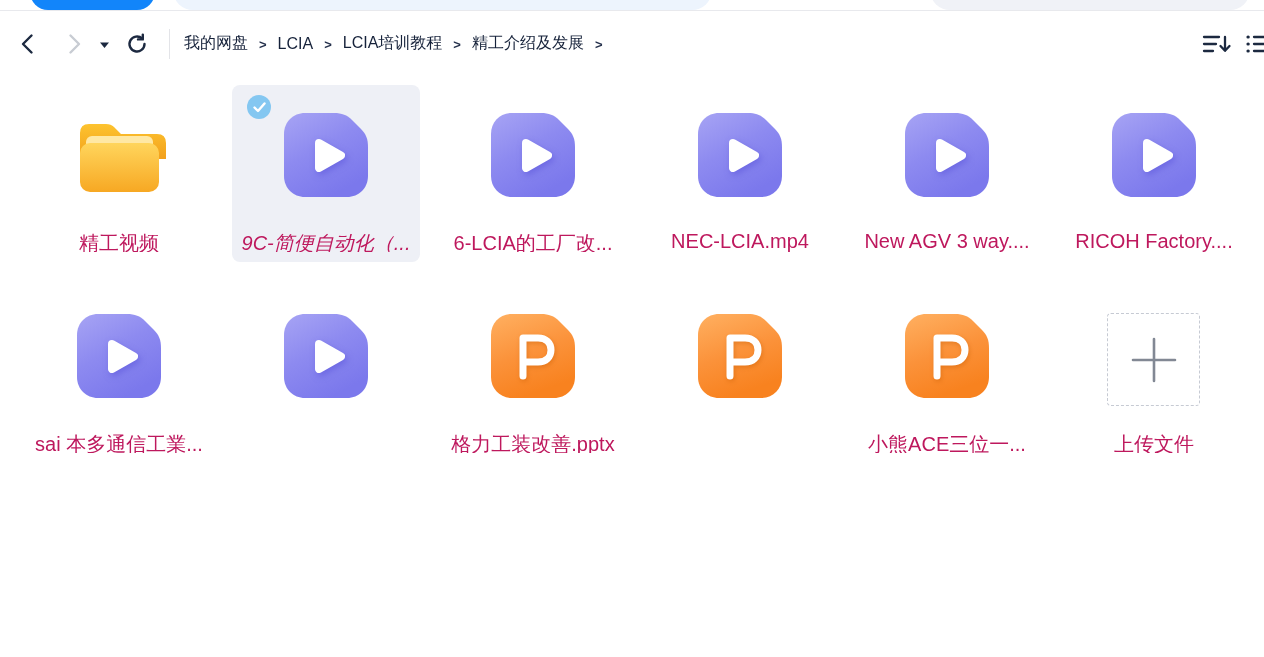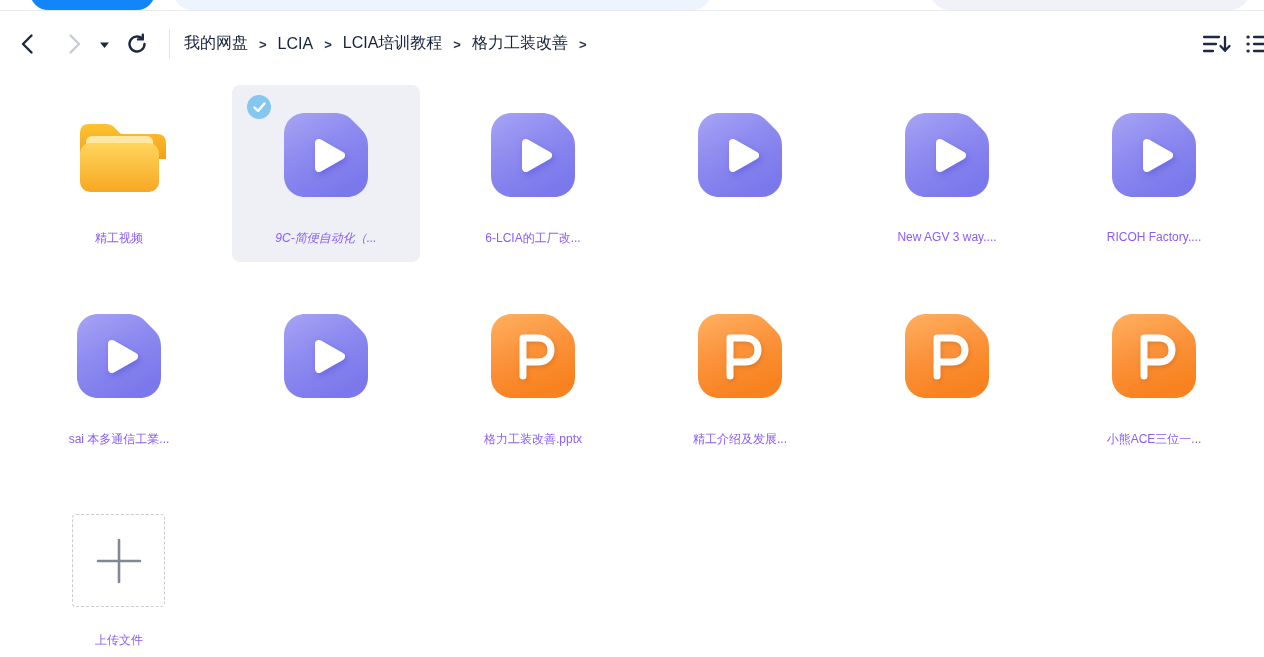--- a/index.html
+++ b/index.html
@@ -38,21 +38,21 @@
   .nav-list{left:1246px;top:21px;width:26px;height:22px;}
 
   
   .grid{position:absolute;top:75px;left:0;width:1264px;padding:10px 0 0 25px;
     display:grid;grid-template-columns:repeat(6,188px);gap:24px 19px;}
   .tile{position:relative;width:188px;height:177px;border-radius:8px;cursor:pointer;}
   .tile.selected{background:var(--selected-bg);font-style:italic;}
   .icon-box{position:absolute;top:28px;left:0;width:188px;height:84px;
     display:flex;align-items:center;justify-content:center;}
   .name{position:absolute;top:145px;left:6px;width:176px;height:22px;text-align:center;
-    font-size:12px;color:#8b5cf6;white-space:nowrap;overflow:hidden;}
+    font-size:20px;color:#be185d;white-space:nowrap;overflow:hidden;}
   .check{position:absolute;left:15px;top:10px;width:24px;height:24px;border-radius:50%;
     background:var(--check);display:flex;align-items:center;justify-content:center;cursor:pointer;}
   .upload-box{position:absolute;top:27px;left:47px;width:93px;height:93px;border-radius:4px;
     border:1px dashed #c6cad3;display:flex;align-items:center;justify-content:center;}
 </style>
 </head>
 <body>
 
 <div class="topbar">
   <div class="pill pill-blue"></div>
@@ -87,21 +87,21 @@
   <nav class="breadcrumb">
   <span class="crumb">我的网盘</span>
   <span class="crumb-sep">&gt;</span>
 
   <span class="crumb">LCIA</span>
   <span class="crumb-sep">&gt;</span>
 
   <span class="crumb">LCIA培训教程</span>
   <span class="crumb-sep">&gt;</span>
 
-  <span class="crumb">格力工装改善</span>
+  <span class="crumb">精工介绍及发展</span>
   <span class="crumb-sep">&gt;</span>
 </nav>
 
   <span class="nav-ico nav-sort">
     <svg width="30" height="22" viewBox="0 0 30 22">
       <path d="M2,4 H17 M2,11 H14 M2,18 H11" stroke="#1c2940" stroke-width="2.3" stroke-linecap="round"></path>
       <path d="M23,4 V17 M18.5,13 L23,17.8 L27.5,13" fill="none" stroke="#1c2940" stroke-width="2.3" stroke-linecap="round" stroke-linejoin="round"></path>
     </svg>
   </span>
   <span class="nav-ico nav-list">
@@ -188,20 +188,21 @@
               <stop offset="0.5" stop-color="#8d8af0"></stop>
               <stop offset="1" stop-color="#7b78ec"></stop>
       </linearGradient>
     </defs>
     <path d="M21,0 H50 C58,0 63,2 68,7 L77,16 C82,21 84,26 84,34 V63 C84,75 75,84 63,84 H21 C9,84 0,75 0,63 V21 C0,9 9,0 21,0 Z" fill="url(#vg)"></path>
     <g style="filter:drop-shadow(2px 3px 3px rgba(86,80,215,0.5))">
       <path d="M35,30 L57,42.5 L35,55 Z" fill="#ffffff" stroke="#ffffff" stroke-width="8" stroke-linejoin="round"></path>
     </g>
   </svg>
 </div>
+    <div class="name">NEC-LCIA.mp4</div>
   </div>
 
   <div class="tile">
     <div class="icon-box">
   <svg width="84" height="84" viewBox="0 0 84 84">
     <defs>
       <linearGradient id="vg" x1="0" y1="0" x2="0.55" y2="1">
         <stop offset="0" stop-color="#a7a4f4"></stop>
               <stop offset="0.5" stop-color="#8d8af0"></stop>
               <stop offset="1" stop-color="#7b78ec"></stop>
@@ -284,38 +285,20 @@
     </defs>
     <path d="M21,0 H50 C58,0 63,2 68,7 L77,16 C82,21 84,26 84,34 V63 C84,75 75,84 63,84 H21 C9,84 0,75 0,63 V21 C0,9 9,0 21,0 Z" fill="url(#pg)"></path>
     <g style="filter:drop-shadow(1px 2px 2px rgba(205,95,5,0.45))">
       <path d="M32,62 V24 H47 C55,24 60,29 60,36 C60,43 55,48 47,48 H34" fill="none" stroke="#ffffff" stroke-width="7" stroke-linecap="round" stroke-linejoin="round"></path>
     </g>
   </svg>
 </div>
     <div class="name">格力工装改善.pptx</div>
   </div>
 
-  <div class="tile">
-    <div class="icon-box">
-  <svg width="84" height="84" viewBox="0 0 84 84">
-    <defs>
-      <linearGradient id="pg" x1="0" y1="0" x2="0.35" y2="1">
-        <stop offset="0" stop-color="#ffb061"></stop>
-              <stop offset="0.55" stop-color="#fb923a"></stop>
-              <stop offset="1" stop-color="#f8821f"></stop>
-      </linearGradient>
-    </defs>
-    <path d="M21,0 H50 C58,0 63,2 68,7 L77,16 C82,21 84,26 84,34 V63 C84,75 75,84 63,84 H21 C9,84 0,75 0,63 V21 C0,9 9,0 21,0 Z" fill="url(#pg)"></path>
-    <g style="filter:drop-shadow(1px 2px 2px rgba(205,95,5,0.45))">
-      <path d="M32,62 V24 H47 C55,24 60,29 60,36 C60,43 55,48 47,48 H34" fill="none" stroke="#ffffff" stroke-width="7" stroke-linecap="round" stroke-linejoin="round"></path>
-    </g>
-  </svg>
-</div>
-    <div class="name">精工介绍及发展...</div>
-  </div>
 
   <div class="tile">
     <div class="icon-box">
   <svg width="84" height="84" viewBox="0 0 84 84">
     <defs>
       <linearGradient id="pg" x1="0" y1="0" x2="0.35" y2="1">
         <stop offset="0" stop-color="#ffb061"></stop>
               <stop offset="0.55" stop-color="#fb923a"></stop>
               <stop offset="1" stop-color="#f8821f"></stop>
       </linearGradient>

